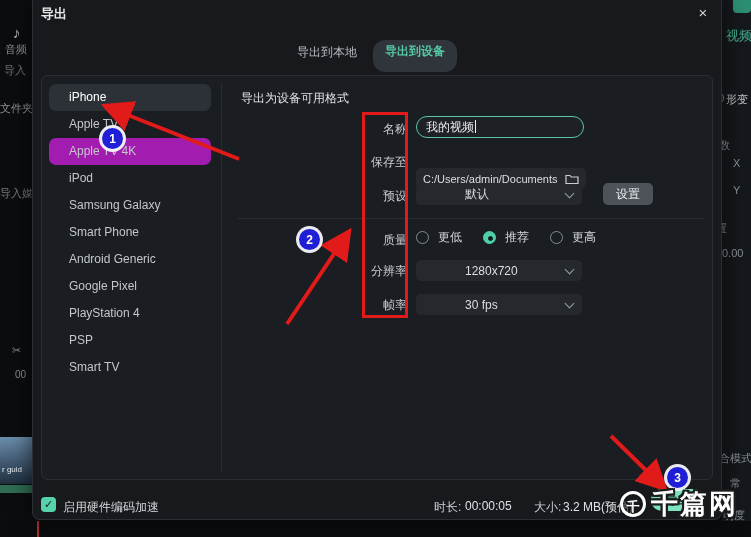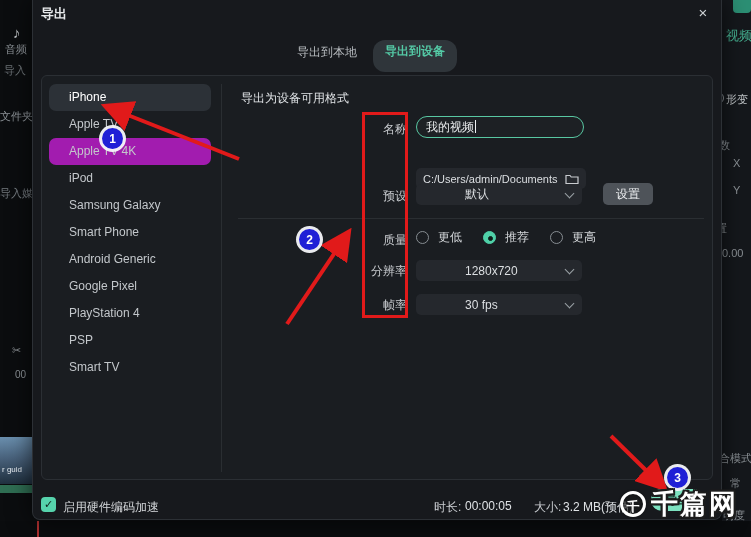--- a/index.html
+++ b/index.html
@@ -112,21 +112,21 @@
 </style>
 </head>
 <body>
 
 <div class="abs bg-left"></div>
 <div class="abs bg-right"></div>
 
 <span class="bg-item note" style="left:13px; top:24px; color:#c3c7ca;">♪</span>
 <span class="bg-item" style="left:5px; top:42px;">音频</span>
 <span class="bg-item" style="left:4px; top:63px; color:#6d7377;">导入</span>
-<span class="bg-item" style="left:0; top:101px;margin-top:8px;">文件夹</span>
+<span class="bg-item" style="left:0; top:101px;">文件夹</span>
 <span class="bg-item" style="left:0; top:186px; color:#757b80;">导入媒</span>
 <span class="bg-item" style="left:12px; top:344px; color:#84898d;">✂</span>
 <span class="bg-item" style="left:15px; top:369px; font-size:10px;">00</span>
 <div class="abs thumb"><span>r guid</span></div>
 <div class="abs green-bar"></div>
 <div class="abs bottom-strip"></div>
 <div class="abs playhead"></div>
 
 <div class="abs bg-pill"></div>
 <span class="bg-item bg-green" style="left:726px; top:27px; font-size:13px;">视频</span>
@@ -167,20 +167,21 @@
     <div class="dev-item">Smart TV</div>
   </div>
 
   <span class="abs form-header" style="left:208px; top:90px;">导出为设备可用格式</span>
 
   <span class="abs flabel" style="left:274px; top:121px;">名称</span>
   <div class="abs name-input" style="left:383px;">
     <span style="line-height:20px;">我的视频</span><span class="caret"></span>
   </div>
 
+  <span class="abs flabel" style="left:274px; top:154px;">保存至</span>
   <div class="abs field" style="left:383px;">
     <span class="grow">C:/Users/admin/Documents</span>
     <svg width="14" height="12" viewBox="0 0 14 12">
       <path d="M1 2.5 h4 l1.2 1.5 H13 V10.5 H1 Z" fill="none" stroke="#c9ccd0" stroke-width="1.2"></path>
     </svg>
   </div>
 
   <span class="abs flabel" style="left:274px; top:188px;">预设</span>
   <div class="abs dropdown" style="left:383px;">
     <span class="grow">默认</span>

